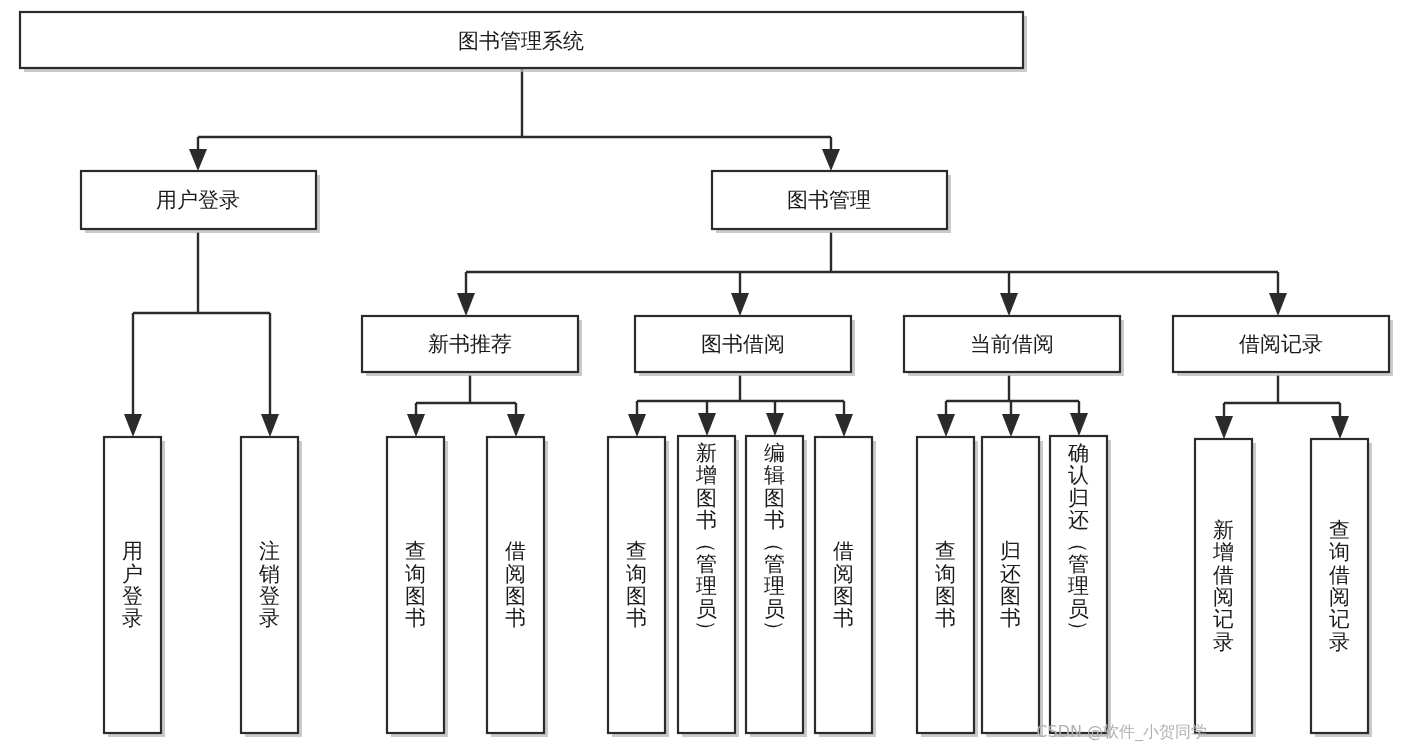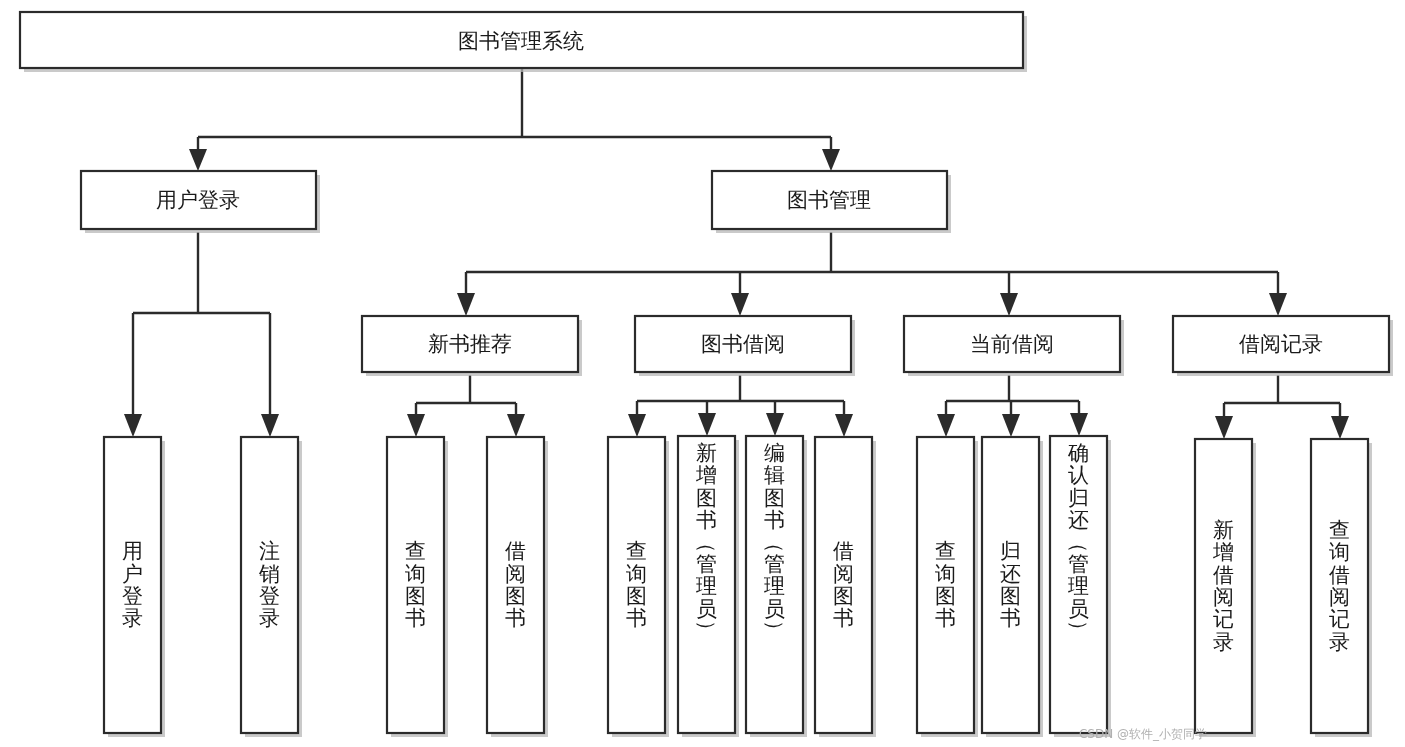--- a/index.html
+++ b/index.html
@@ -73,21 +73,21 @@
     text-align: center;
   }
   .vlabel span {
     display: block;
   }
   .watermark {
     position: absolute;
     right: 8px;
     bottom: 4px;
     color: #b0b0b0;
-    font-size: 12px;
+    font-size: 16px;
     font-family: "DejaVu Sans", "Liberation Sans", sans-serif;
     white-space: nowrap;
   }
 </style>
 </head>
 <body>
 
 <div id="diagram-root">
 
   <svg id="flow-svg" viewBox="0 0 1405 747">

